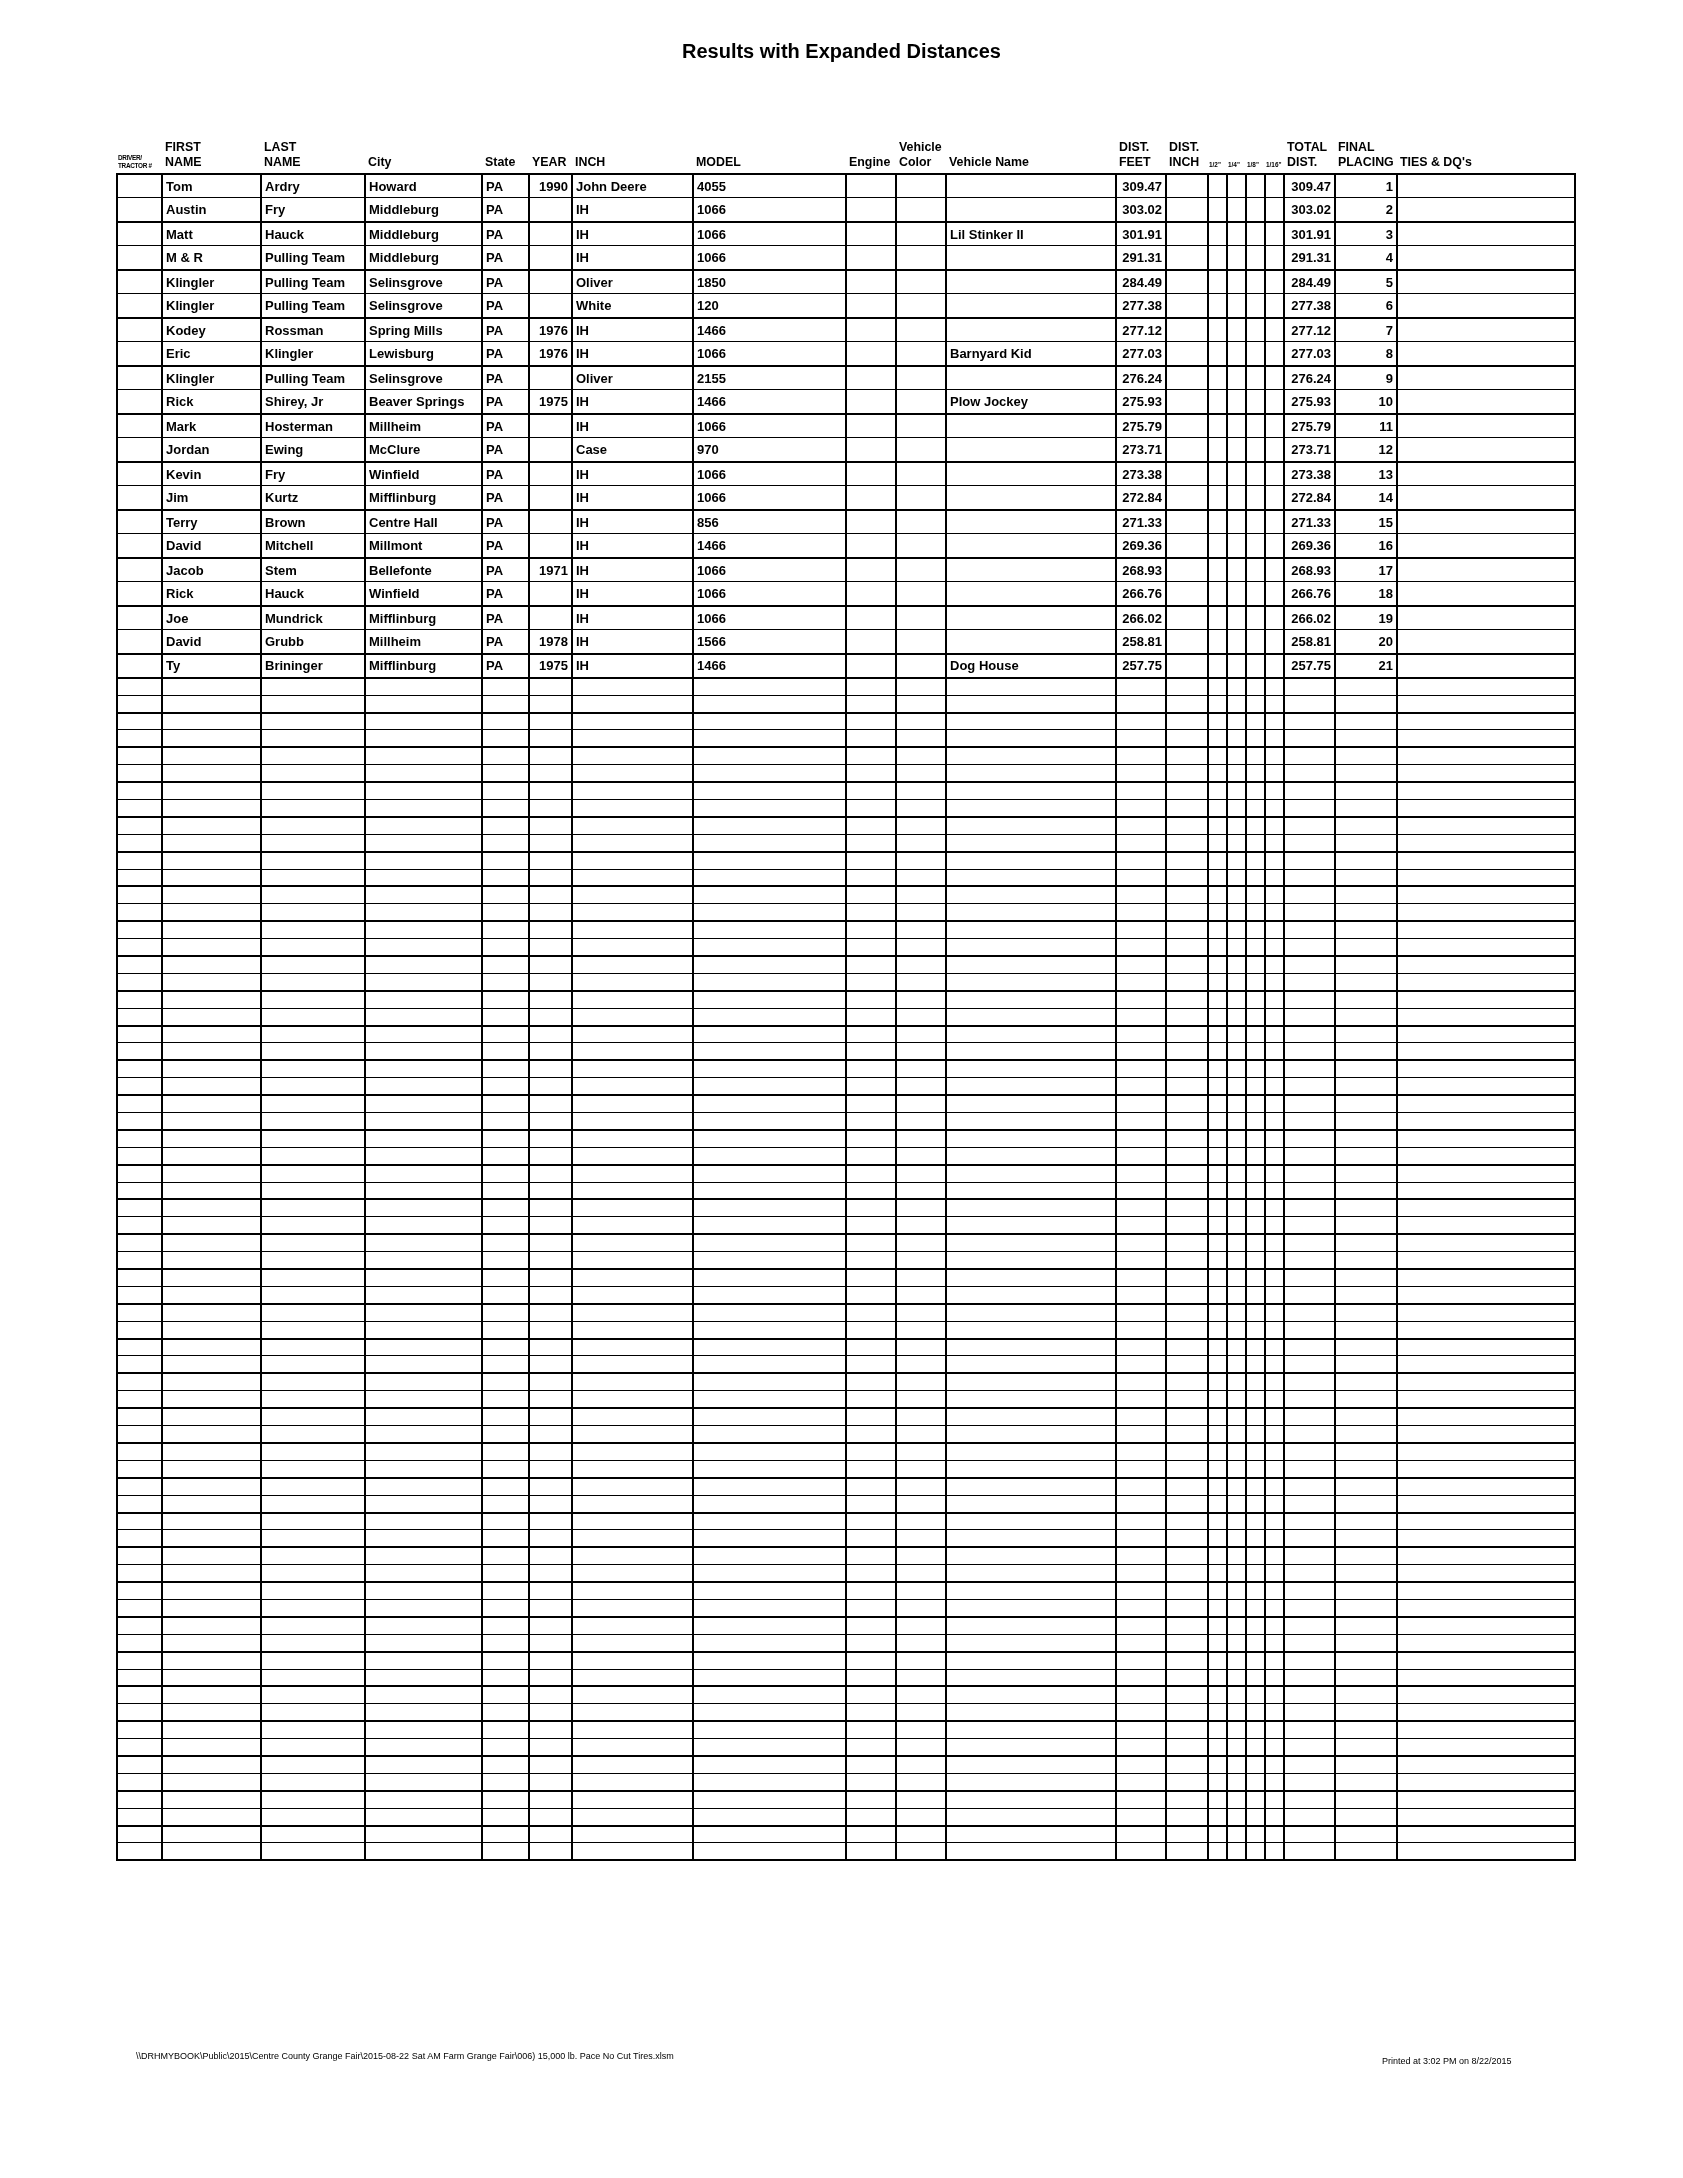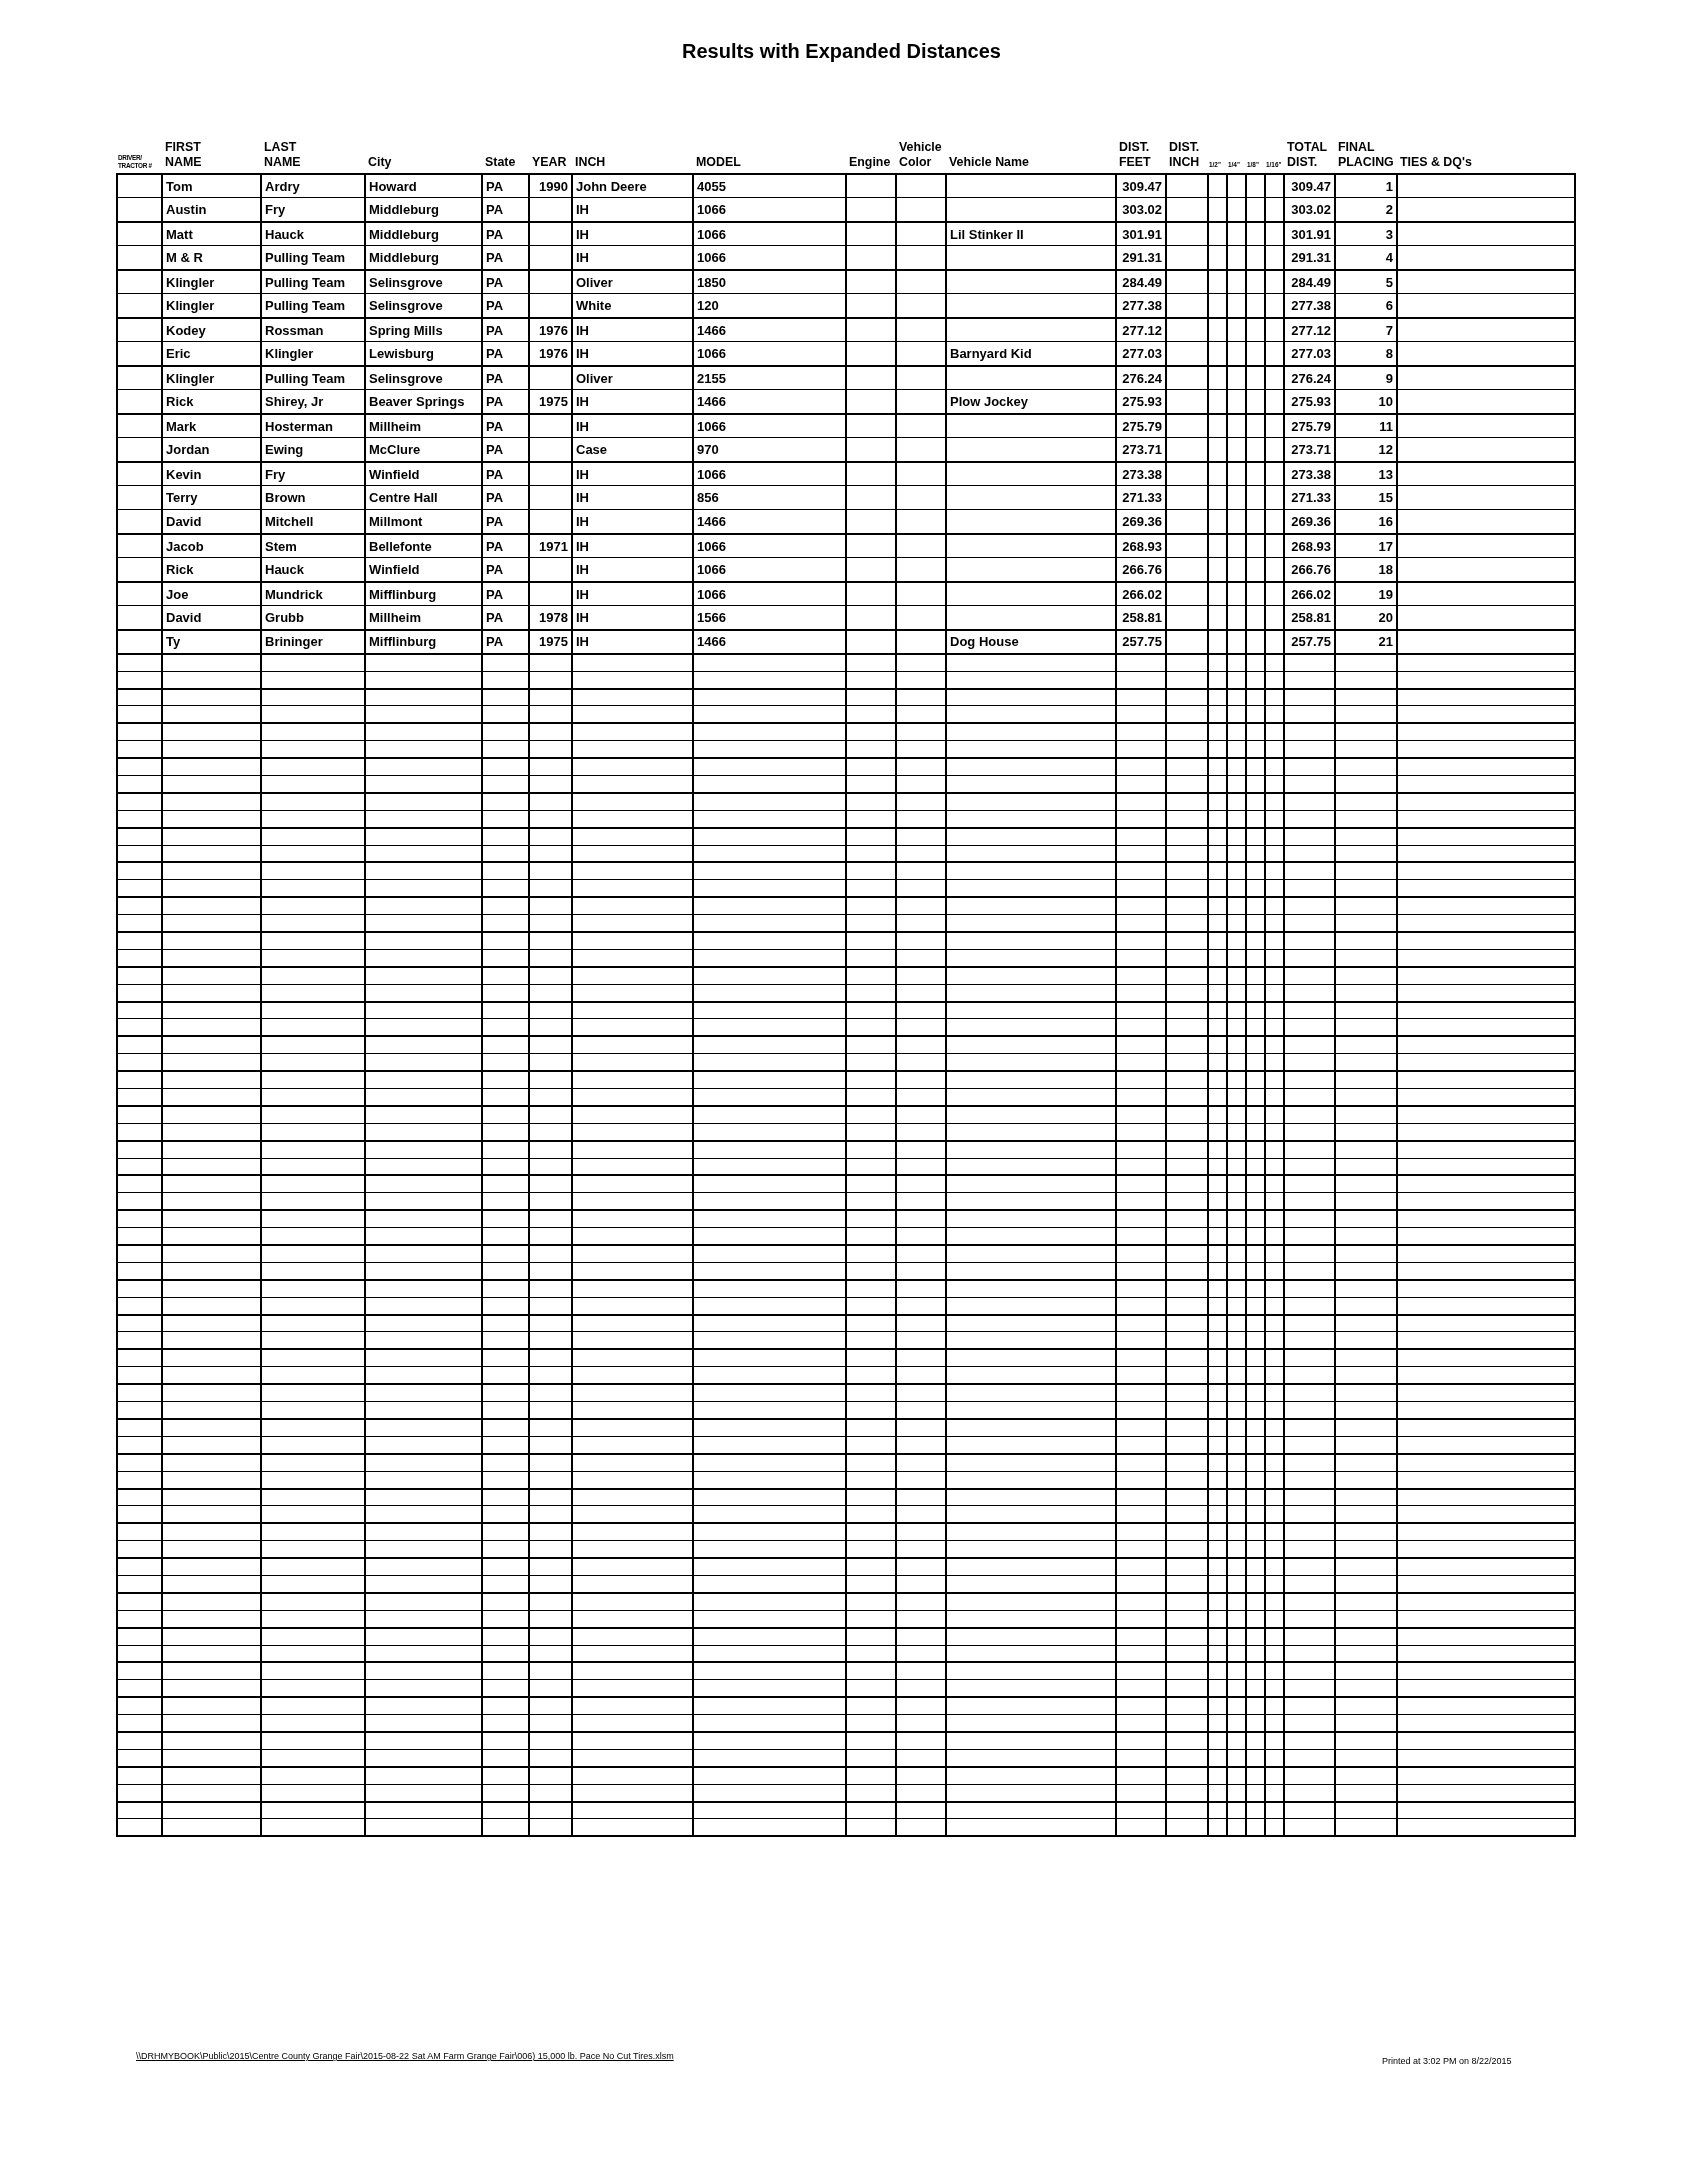--- a/index.html
+++ b/index.html
@@ -24,21 +24,21 @@
   tbody td {
     border:1px solid #000; border-left-width:2px; border-right-width:2px;
     padding:0 3px; font-size:13px; font-weight:bold; white-space:nowrap; overflow:hidden;
   }
   tbody tr:first-child td { border-top-width:2px; }
   tbody tr.pair-end td { border-bottom-width:2px; }
   tr.data-row { height:24px; }
   tr.empty-row { height:17.4px; }
   td.r { text-align:right; }
   .footer-left {
-    position:absolute; top:2051px; left:136px; font-size:9px; white-space:nowrap;text-decoration:underline;
+    position:absolute; top:2051px; left:136px; font-size:9px; white-space:nowrap;
   }
   .footer-right {
     position:absolute; top:2056px; left:1382px; font-size:9px; white-space:nowrap;
   }
 </style>
 </head>
 <body>
 
 <div class="title-block">
   <div>Results with Expanded Distances</div>
@@ -396,20 +396,42 @@
           <td class="r">273.38</td>
           <td></td>
           <td></td>
           <td></td>
           <td></td>
           <td></td>
           <td class="r">273.38</td>
           <td class="r">13</td>
           <td></td>
         </tr>
+        <tr class="data-row pair-end">
+          <td></td>
+          <td>Jim</td>
+          <td>Kurtz</td>
+          <td>Mifflinburg</td>
+          <td>PA</td>
+          <td class="r"></td>
+          <td>IH</td>
+          <td>1066</td>
+          <td></td>
+          <td></td>
+          <td></td>
+          <td class="r">272.84</td>
+          <td></td>
+          <td></td>
+          <td></td>
+          <td></td>
+          <td></td>
+          <td class="r">272.84</td>
+          <td class="r">14</td>
+          <td></td>
+        </tr>
         <tr class="data-row">
           <td></td>
           <td>Terry</td>
           <td>Brown</td>
           <td>Centre Hall</td>
           <td>PA</td>
           <td class="r"></td>
           <td>IH</td>
           <td>856</td>
           <td></td>

